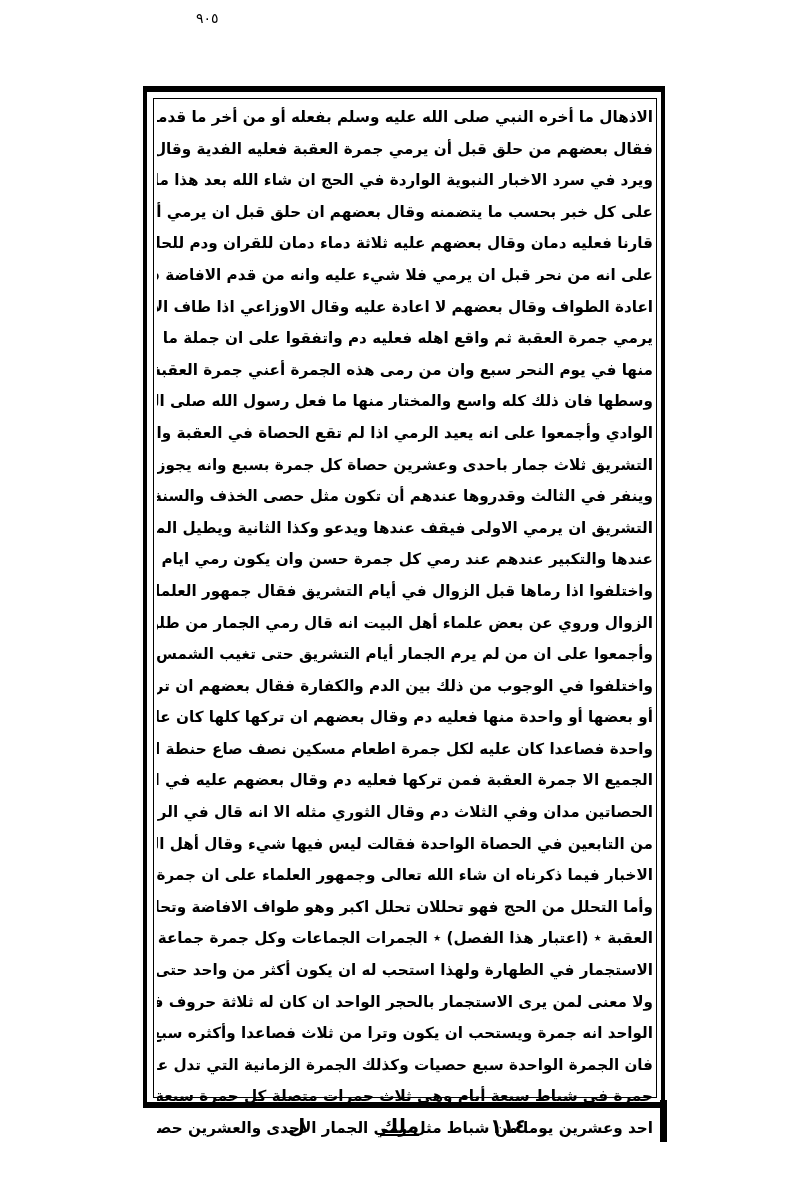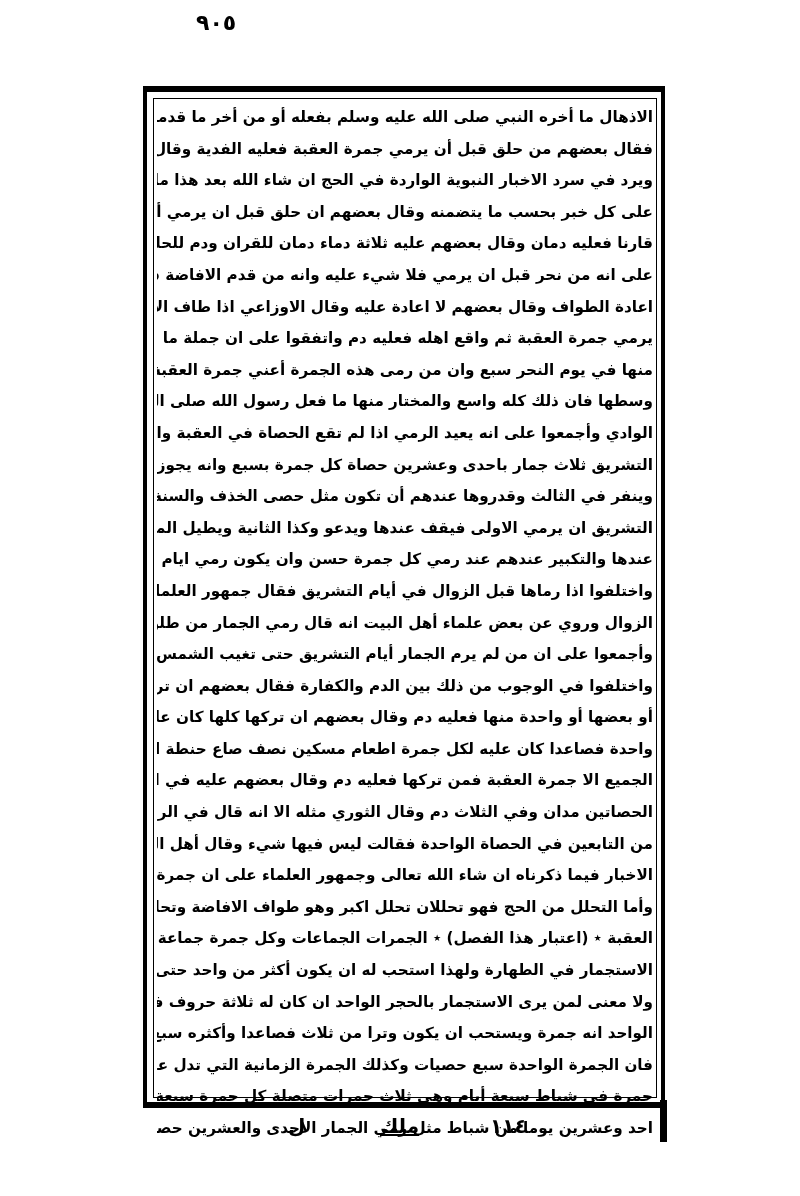--- a/index.html
+++ b/index.html
@@ -1,18 +1,18 @@
 <!DOCTYPE html>
 <html><head>
 <meta charset="utf-8">
 <style>
   html, body { margin:0; padding:0; background:#ffffff; }
   body { width:800px; height:1196px; position:relative; overflow:hidden;
          font-family:"DejaVu Sans", sans-serif; color:#000; }
-  .page-number { position:absolute; left:196px; top:10px; font-size:22px; font-weight:bold;
+  .page-number { position:absolute; left:196px; top:10px; font-size:14px; font-weight:normal;
                  letter-spacing:1px; }
   .frame-outer { position:absolute; left:143px; top:86px; width:522px; height:1022px;
                  border:4px solid #000; border-top-width:6px; border-bottom-width:6px;
                  box-sizing:border-box; }
   .frame-inner { position:absolute; left:6px; right:4px; top:6px; bottom:4px;
                  border:1.5px solid #000; box-sizing:border-box; }
   .binding-bar { position:absolute; left:660px; top:1100px; width:7px; height:42px; background:#000; }
   .text-block { position:absolute; left:10px; right:8px; top:10px; bottom:8px;
                 direction:rtl; }
   .line { height:31.6px; line-height:31.6px; font-family:"DejaVu Sans", sans-serif;

